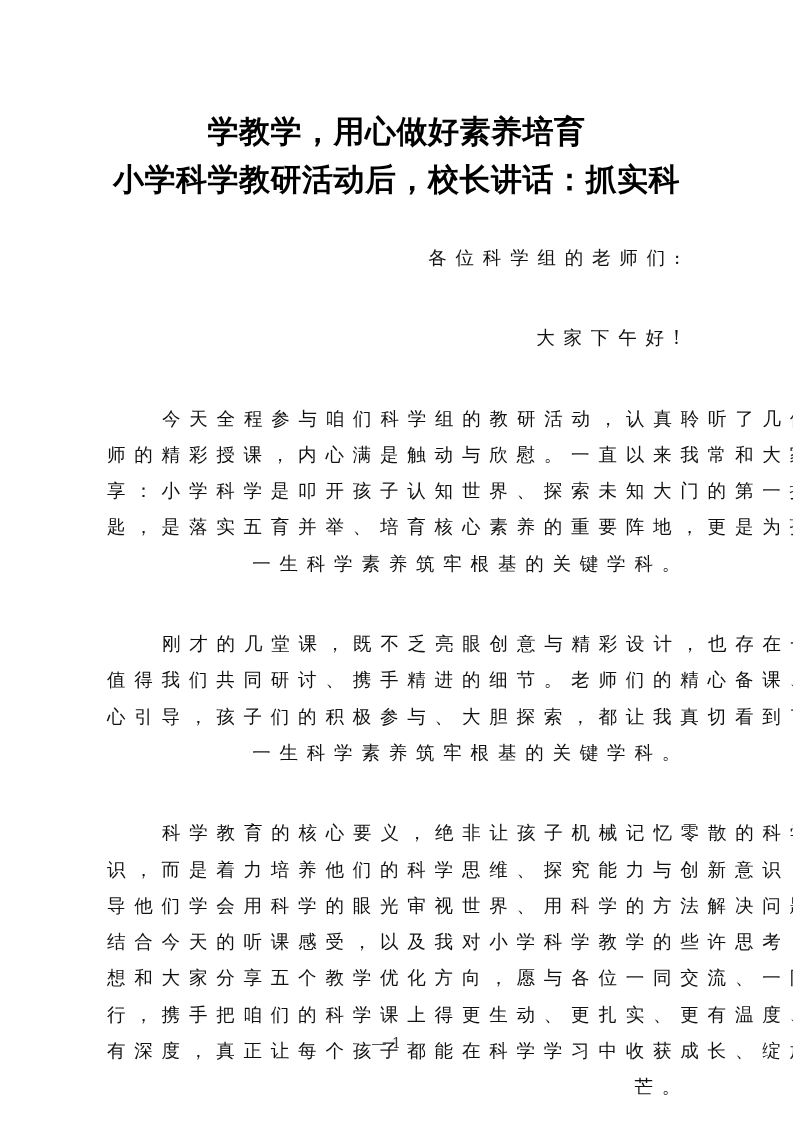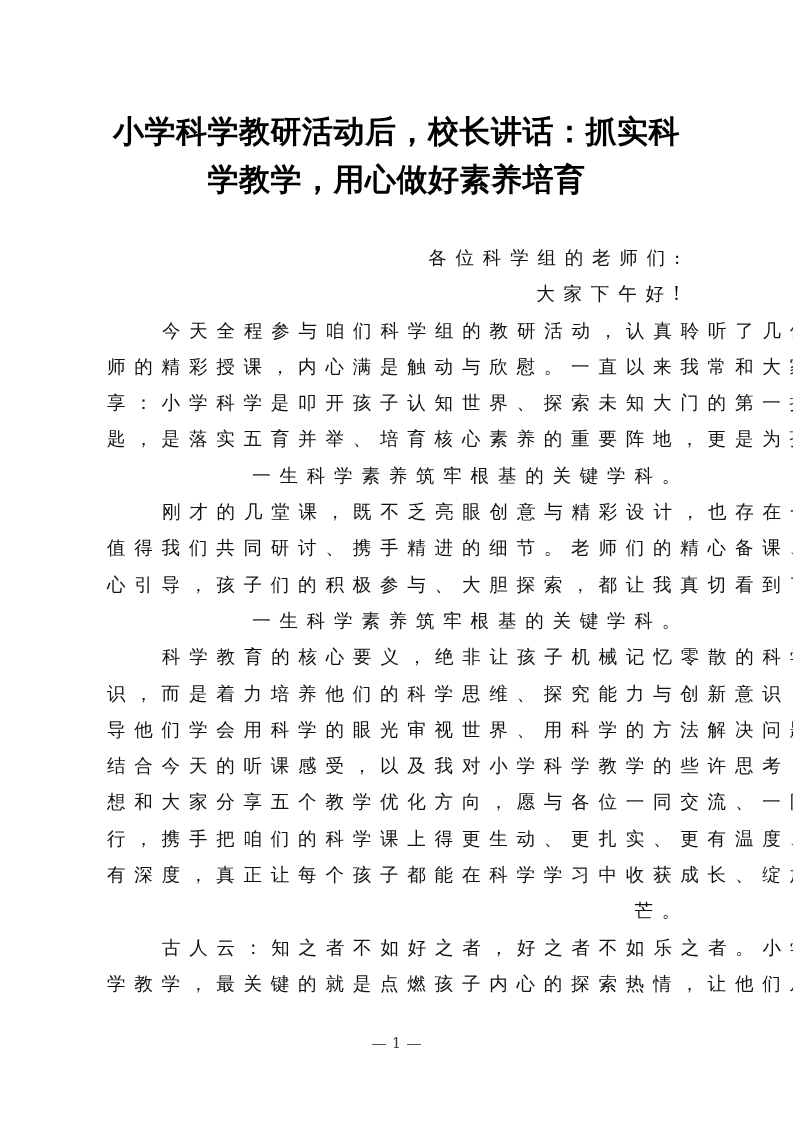--- a/index.html
+++ b/index.html
@@ -13,34 +13,34 @@
     letter-spacing: 0.5px;
   }
   .body {
     position: absolute; left: 107px; top: 240px; width: 582px;
     font-family: "DejaVu Serif", "Liberation Serif", serif;
     font-size: 18.5px; line-height: 36.3px; color: #111;
     letter-spacing: 8.8px;
     text-align: right;
   }
   .line { white-space: nowrap; height: 36.3px; }
-  .indent { padding-left: 55px; }
+  .indent { padding-left: 55px; margin-top: 44px; }
   .footer {
     position: absolute; left: 0; top: 1035px; width: 793px; text-align: center;
     font-family: "DejaVu Serif", "Liberation Serif", serif; font-size: 14px; color: #333;
   }
   .footer .dash { display: inline-block; width: 14px; height: 1px; background: #555; vertical-align: middle; margin: 0 6px; }
 </style>
 </head>
 <body>
 
 <div class="page">
   <div class="title">
+    <div>学教学，用心做好素养培育</div>
     <div>小学科学教研活动后，校长讲话：抓实科</div>
-    <div>学教学，用心做好素养培育</div>
   </div>
 
   <div class="body">
     <div class="line">各位科学组的老师们:</div>
     <div class="line indent">大家下午好!</div>
     <div id="body-lines">
         <div class="line indent">今天全程参与咱们科学组的教研活动，认真聆听了几位老</div>
         <div class="line">师的精彩授课，内心满是触动与欣慰。一直以来我常和大家分</div>
         <div class="line">享：小学科学是叩开孩子认知世界、探索未知大门的第一把钥</div>
         <div class="line">匙，是落实五育并举、培育核心素养的重要阵地，更是为孩子</div>

